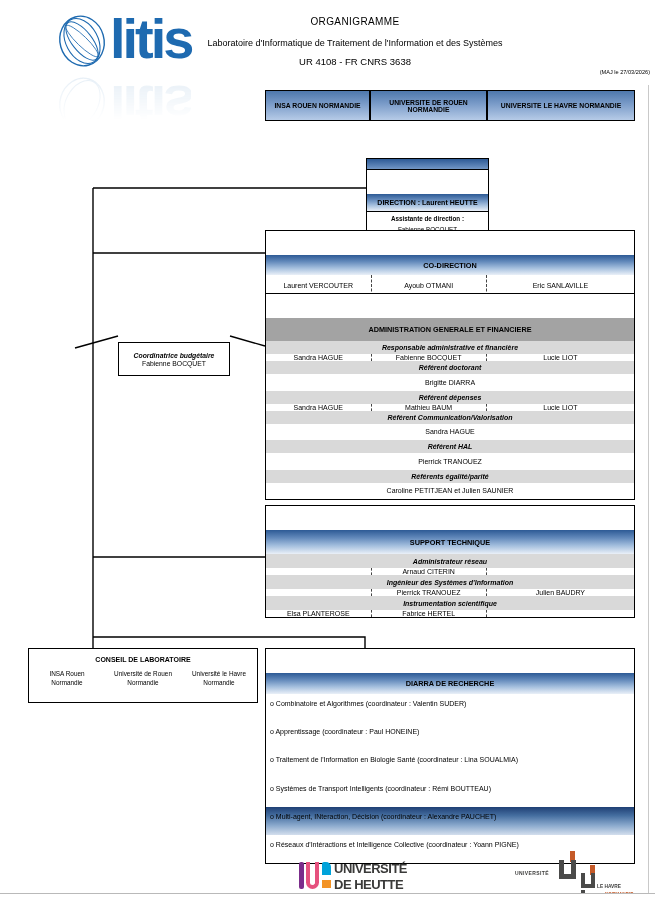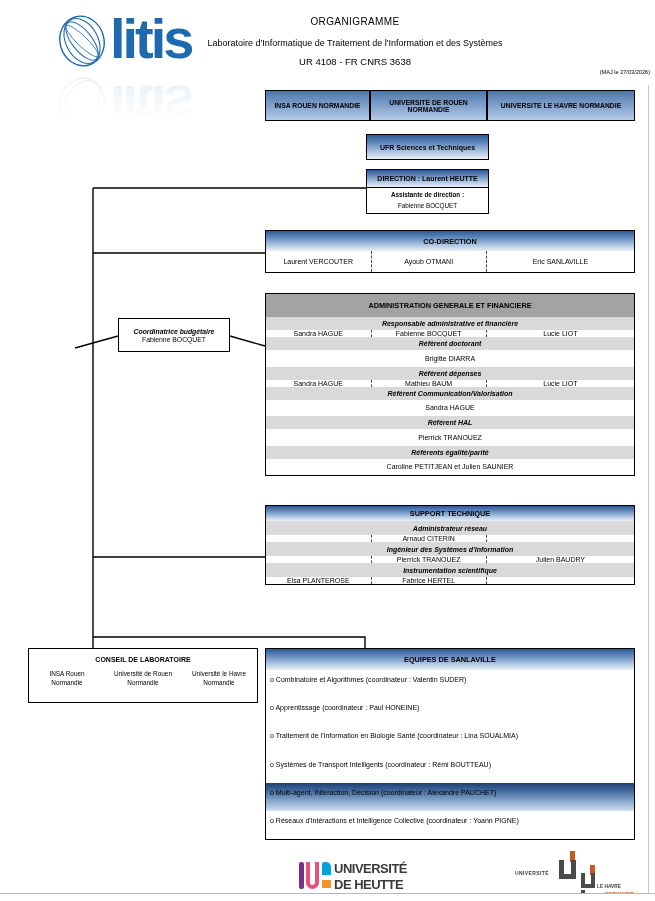--- a/index.html
+++ b/index.html
@@ -9,21 +9,21 @@
   }
   .abs { position:absolute; box-sizing:border-box; }
 
   
   .grad-hdr   { background:linear-gradient(180deg,#2d5a95 0%,#6188ba 32%,#a3bedd 65%,#eaf0f8 100%); }
   .grad-inst  { background:linear-gradient(180deg,#4d77ac 0%,#7b9cc9 45%,#b6cbe7 100%); }
   .grad-hilite{ background:linear-gradient(180deg,#1f3f74 0%,#446d9f 30%,#89a8cc 65%,#d3deed 100%); }
 
   
   .bbox { border:1.5px solid #000; box-sizing:border-box; }
-  .center { display:flex; align-items:center; justify-content:center; text-align:left; }
+  .center { display:flex; align-items:center; justify-content:center; text-align:left;margin-top:24px; }
   .tbl { position:absolute; border:1.3px solid #000; box-sizing:border-box; background:#fff;
          display:flex; flex-direction:column; z-index:1; }
   .tbl-hdr { font-weight:bold; font-size:7.3px; flex:0 0 auto; }
   .row { flex:0 0 auto; display:flex; box-sizing:border-box; }
   .row-role { background:#d9d9d9; font-style:italic; font-weight:bold; font-size:7px;
               align-items:center; justify-content:center; }
   .row-single { font-size:7px; align-items:center; justify-content:center; }
   .cell { display:flex; align-items:center; justify-content:center; font-size:7px; box-sizing:border-box; }
   .c1 { flex:0 0 28.4%; } .c2 { flex:0 0 31.6%; } .c3 { flex:1 1 auto; }
   .mid-dash { border-left:1px dashed #444; border-right:1px dashed #444; }
@@ -70,21 +70,21 @@
   .admin .row-names, .admin .row-single { height:16.5px; }
 
   
   .budget { left:118px; top:318px; width:112px; height:34px; background:#fff; z-index:1;
             flex-direction:column; }
   .budget-role { font-size:6.8px; font-weight:bold; font-style:italic; }
   .budget-name { font-size:6.8px; margin-top:1px; }
 
   
   .support { left:265px; top:505px; width:370px; }
-  .support .tbl-hdr { height:15px; }
+  .support .tbl-hdr { height:24px; }
   .support .row-role { height:14px; }
 
   
   .conseil { left:28px; top:648px; width:230px; height:55px; background:#fff; z-index:1; }
   .conseil-hdr { font-weight:bold; font-size:7px; text-align:center; padding-top:7px; }
   .conseil-row { display:flex; margin-top:6px; }
   .conseil-member { flex:1 1 33%; text-align:center; font-size:6.4px; white-space:pre-line; line-height:1.45; }
 
   
   .equipes { left:265px; top:648px; width:370px; }
@@ -254,21 +254,21 @@
       <div class="conseil-member">INSA Rouen
 Normandie</div>
       <div class="conseil-member">Université de Rouen
 Normandie</div>
       <div class="conseil-member">Université le Havre
 Normandie</div>
     </div>
   </div>
 
   <div class="tbl equipes">
-    <div class="tbl-hdr grad-hdr center">EQUIPES DE SANLAVILLE</div>
+    <div class="tbl-hdr grad-hdr center">DIARRA DE RECHERCHE</div>
     <div class="eq-item">o Combinatoire et Algorithmes (coordinateur : Valentin SUDER)</div>
     <div class="eq-item">o Apprentissage (coordinateur : Paul HONEINE)</div>
     <div class="eq-item">o Traitement de l'Information en Biologie Santé (coordinateur : Lina SOUALMIA)</div>
     <div class="eq-item">o Systèmes de Transport Intelligents (coordinateur : Rémi BOUTTEAU)</div>
     <div class="eq-item grad-hilite">o Multi-agent, INteraction, Décision (coordinateur : Alexandre PAUCHET)</div>
     <div class="eq-item">o Réseaux d'Intéractions et Intelligence Collective (coordinateur : Yoann PIGNE)</div>
   </div>
 
 
   <div class="abs rouen-logo">

